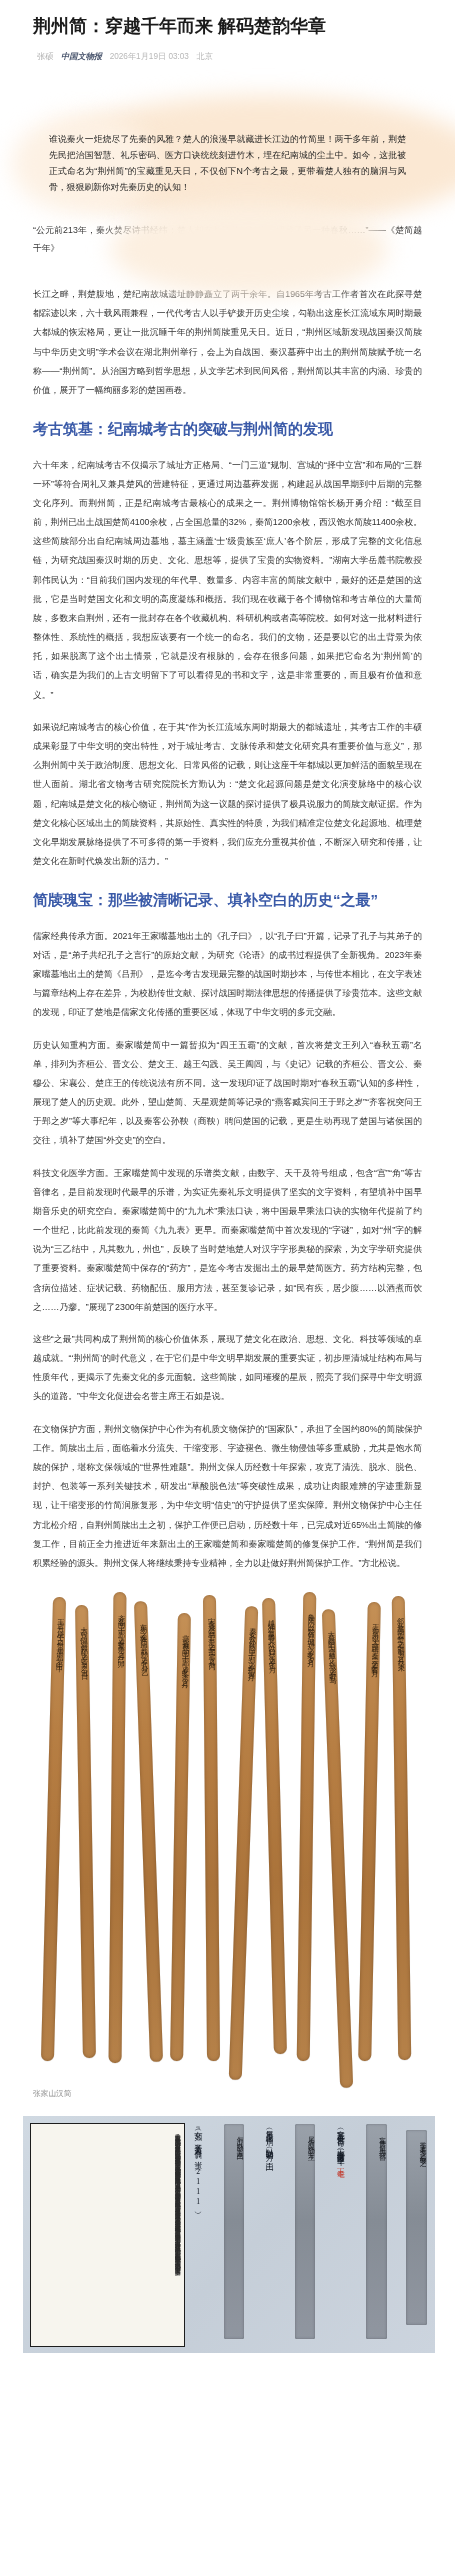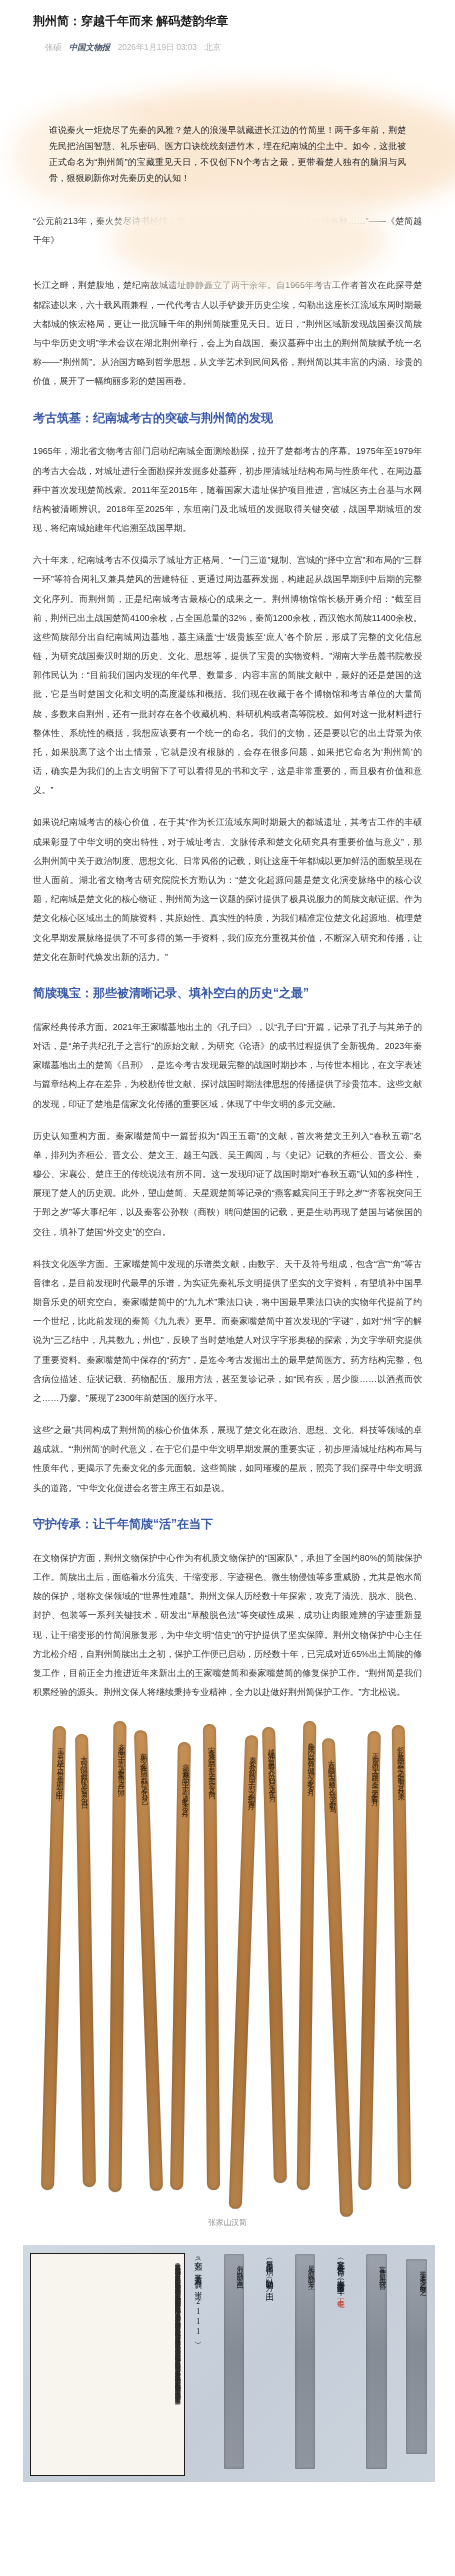--- a/index.html
+++ b/index.html
@@ -1,34 +1,34 @@
 <!DOCTYPE html>
 <html style="font-size:8.2px"><head>
 <meta charset="utf-8">
 <style>
   html,body{margin:0;padding:0;background:#fff;}
   body{font-family:"Liberation Sans","DejaVu Sans",sans-serif;color:#333;overflow-x:hidden;}
   .page{width:455px;min-height:3298px;margin:0 auto;position:relative;box-sizing:border-box;
         padding:13.4px 33px 15.5px;overflow:hidden;background:#fff;}
-  .title{font-size:12px;line-height:1.45;color:#1b1b1b;margin:0 0 11.3px;font-weight:700;}
-  .byline{font-size:8.2px;color:#b4b4b4;display:flex;gap:7.7px;align-items:center;margin:0 12px 69px;}
+  .title{font-size:18px;line-height:1.45;color:#1b1b1b;margin:0 0 11.3px;font-weight:700;}
+  .byline{font-size:8.2px;color:#b4b4b4;display:flex;gap:7.7px;align-items:center;margin:0 4px 69px;}
   .byline .author{color:#b0b0b0;}
   .byline .account{color:#4a566e;font-weight:700;font-style:italic;}
   .byline .date,.byline .loc{color:#b8b8b8;}
 
   .intro-wrap{position:relative;margin:0 0 2.1px;}
   .blob{position:absolute;border-radius:50%;filter:blur(11.3px);z-index:0;}
   .blob-a{left:10.3px;right:-62px;top:-36px;height:130px;background:#fbe8d3;}
   .blob-b{left:77px;width:278px;top:72px;height:93px;background:#fcefe0;}
   .blob-c{left:-20.6px;top:-15.5px;width:144px;height:98px;background:#fdf1e4;}
   .intro{position:relative;z-index:1;font-size:8.8px;line-height:1.82;text-align:justify;color:#1f1f1f;margin:16px;}
 
   .quote{font-size:8.8px;line-height:2.12;color:#333;margin:26px 0 27px;text-align:justify;}
   .para{font-size:8.8px;line-height:2.18;text-align:justify;color:#333;margin:0 0 13px;}
-  .sec{font-size:12px;color:#3a5aa8;font-weight:700;margin:17.5px 0 15.5px;line-height:1.5;}
+  .sec{font-size:15px;color:#3a5aa8;font-weight:700;margin:17.5px 0 15.5px;line-height:1.5;}
 
   figure{margin:0;padding:0;}
   .photo1{margin:15.5px 0 0;}
   .slips-stage{height:484px;display:flex;justify-content:space-between;align-items:flex-start;padding:3.1px 14.4px 0;}
   .slip{width:13px;border-radius:6.2px;box-sizing:border-box;overflow:hidden;flex:0 0 auto;
         background:linear-gradient(180deg,#c28c50 0%,#b57a3d 28%,#a76e33 62%,#b27c42 100%);
         box-shadow:inset 0 0 3.6px rgba(60,30,5,.4), 0 0.5px 1px rgba(0,0,0,.15);
         color:#241505;writing-mode:vertical-rl;text-orientation:upright;
         font-size:7.2px;letter-spacing:3.6px;padding-top:15.5px;opacity:.96;}
   .slip:nth-child(1){height:464px;margin-top:5.2px;transform:rotate(1.5deg);}
@@ -37,21 +37,21 @@
   .slip:nth-child(4){height:461px;margin-top:9.3px;transform:rotate(-2deg);}
   .slip:nth-child(5){height:448px;margin-top:21.6px;transform:rotate(1deg);}
   .slip:nth-child(6){height:466px;margin-top:3.1px;transform:rotate(-.5deg);}
   .slip:nth-child(7){height:474px;margin-top:14.4px;transform:rotate(2deg);}
   .slip:nth-child(8){height:456px;margin-top:6.2px;transform:rotate(-1.5deg);}
   .slip:nth-child(9){height:469px;margin-top:0;transform:rotate(.8deg);}
   .slip:nth-child(10){height:479px;margin-top:17.5px;transform:rotate(-2.2deg);}
   .slip:nth-child(11){height:459px;margin-top:10.3px;transform:rotate(1.2deg);}
   .slip:nth-child(12){height:464px;margin-top:4.1px;transform:rotate(-.8deg);}
 
-  .cap{text-align:center;color:#8e8e8e;font-size:7.7px;margin:13.4px 0 0;line-height:1.4;}
+  .cap{text-align:left;color:#8e8e8e;font-size:7.7px;margin:13.4px 0 0;line-height:1.4;}
 
   .photo2{margin:16.5px 0 0 -9.8px;width:412px;}
   .cmp{height:237px;background:linear-gradient(135deg,#d0d9e2 0%,#c5ced8 55%,#ccd4de 100%);
        display:flex;gap:6.2px;padding:7.2px 7.2px 6.2px;box-sizing:border-box;}
   .book{width:155px;display:flex;flex-direction:column;flex:0 0 auto;}
   .bookpage{flex:1;border:1.5px solid #1d1d1d;background:#f7f5ee;padding:4.1px 3.1px;overflow:hidden;
             writing-mode:vertical-rl;font-family:"Liberation Serif","DejaVu Serif",serif;
             font-size:5.7px;line-height:1.22;color:#2b2b2b;letter-spacing:0.5px;}
   .strips{flex:1;display:flex;justify-content:space-between;padding:1px 1px;gap:3.1px;}
   .ann{writing-mode:vertical-rl;text-orientation:upright;font-family:"Liberation Serif","DejaVu Serif",serif;
@@ -83,31 +83,29 @@
     <div class="blob blob-c"></div>
     <div class="blob blob-b"></div>
     <p class="intro">谁说秦火一炬烧尽了先秦的风雅？楚人的浪漫早就藏进长江边的竹简里！两千多年前，荆楚先民把治国智慧、礼乐密码、医方口诀统统刻进竹木，埋在纪南城的尘土中。如今，这批被正式命名为“荆州简”的宝藏重见天日，不仅创下N个考古之最，更带着楚人独有的脑洞与风骨，狠狠刷新你对先秦历史的认知！</p>
   </div>
 
   <p class="quote">“公元前213年，秦火焚尽诗书经纬；楚人却在长江的褶皱里，埋藏了另一种春秋……”——《楚简越千年》</p>
 
   <p class="para">长江之畔，荆楚腹地，楚纪南故城遗址静静矗立了两千余年。自1965年考古工作者首次在此探寻楚都踪迹以来，六十载风雨兼程，一代代考古人以手铲拨开历史尘埃，勾勒出这座长江流域东周时期最大都城的恢宏格局，更让一批沉睡千年的荆州简牍重见天日。近日，“荆州区域新发现战国秦汉简牍与中华历史文明”学术会议在湖北荆州举行，会上为自战国、秦汉墓葬中出土的荆州简牍赋予统一名称——“荆州简”。从治国方略到哲学思想，从文学艺术到民间风俗，荆州简以其丰富的内涵、珍贵的价值，展开了一幅绚丽多彩的楚国画卷。</p>
 
   <h2 class="sec">考古筑基：纪南城考古的突破与荆州简的发现</h2>
-  <p class="para">1965年，湖北省文物考古部门启动纪南城全面测绘勘探，拉开了楚都考古的序幕。1975年至1979年的考古大会战，对城址进行全面勘探并发掘多处墓葬，初步厘清城址结构布局与性质年代，在周边墓葬中首次发现楚简线索。2011年至2015年，随着国家大遗址保护项目推进，宫城区夯土台基与水网结构被清晰辨识。2018年至2025年，东垣南门及北城垣的发掘取得关键突破，战国早期城垣的发现，将纪南城始建年代追溯至战国早期。</p>
   <p class="para">六十年来，纪南城考古不仅揭示了城址方正格局、“一门三道”规制、宫城的“择中立宫”和布局的“三群一环”等符合周礼又兼具楚风的营建特征，更通过周边墓葬发掘，构建起从战国早期到中后期的完整文化序列。而荆州简，正是纪南城考古最核心的成果之一。荆州博物馆馆长杨开勇介绍：“截至目前，荆州已出土战国楚简4100余枚，占全国总量的32%，秦简1200余枚，西汉饱水简牍11400余枚。这些简牍部分出自纪南城周边墓地，墓主涵盖‘士’级贵族至‘庶人’各个阶层，形成了完整的文化信息链，为研究战国秦汉时期的历史、文化、思想等，提供了宝贵的实物资料。”湖南大学岳麓书院教授郭伟民认为：“目前我们国内发现的年代早、数量多、内容丰富的简牍文献中，最好的还是楚国的这批，它是当时楚国文化和文明的高度凝练和概括。我们现在收藏于各个博物馆和考古单位的大量简牍，多数来自荆州，还有一批封存在各个收藏机构、科研机构或者高等院校。如何对这一批材料进行整体性、系统性的概括，我想应该要有一个统一的命名。我们的文物，还是要以它的出土背景为依托，如果脱离了这个出土情景，它就是没有根脉的，会存在很多问题，如果把它命名为‘荆州简’的话，确实是为我们的上古文明留下了可以看得见的书和文字，这是非常重要的，而且极有价值和意义。”</p>
   <p class="para">如果说纪南城考古的核心价值，在于其“作为长江流域东周时期最大的都城遗址，其考古工作的丰硕成果彰显了中华文明的突出特性，对于城址考古、文脉传承和楚文化研究具有重要价值与意义”，那么荆州简中关于政治制度、思想文化、日常风俗的记载，则让这座千年都城以更加鲜活的面貌呈现在世人面前。湖北省文物考古研究院院长方勤认为：“楚文化起源问题是楚文化演变脉络中的核心议题，纪南城是楚文化的核心物证，荆州简为这一议题的探讨提供了极具说服力的简牍文献证据。作为楚文化核心区域出土的简牍资料，其原始性、真实性的特质，为我们精准定位楚文化起源地、梳理楚文化早期发展脉络提供了不可多得的第一手资料，我们应充分重视其价值，不断深入研究和传播，让楚文化在新时代焕发出新的活力。”</p>
 
   <h2 class="sec">简牍瑰宝：那些被清晰记录、填补空白的历史“之最”</h2>
   <p class="para">儒家经典传承方面。2021年王家嘴墓地出土的《孔子曰》，以“孔子曰”开篇，记录了孔子与其弟子的对话，是“弟子共纪孔子之言行”的原始文献，为研究《论语》的成书过程提供了全新视角。2023年秦家嘴墓地出土的楚简《吕刑》，是迄今考古发现最完整的战国时期抄本，与传世本相比，在文字表述与篇章结构上存在差异，为校勘传世文献、探讨战国时期法律思想的传播提供了珍贵范本。这些文献的发现，印证了楚地是儒家文化传播的重要区域，体现了中华文明的多元交融。</p>
   <p class="para">历史认知重构方面。秦家嘴楚简中一篇暂拟为“四王五霸”的文献，首次将楚文王列入“春秋五霸”名单，排列为齐桓公、晋文公、楚文王、越王勾践、吴王阖闾，与《史记》记载的齐桓公、晋文公、秦穆公、宋襄公、楚庄王的传统说法有所不同。这一发现印证了战国时期对“春秋五霸”认知的多样性，展现了楚人的历史观。此外，望山楚简、天星观楚简等记录的“燕客臧宾问王于郢之岁”“齐客祝突问王于郢之岁”等大事纪年，以及秦客公孙鞅（商鞅）聘问楚国的记载，更是生动再现了楚国与诸侯国的交往，填补了楚国“外交史”的空白。</p>
   <p class="para">科技文化医学方面。王家嘴楚简中发现的乐谱类文献，由数字、天干及符号组成，包含“宫”“角”等古音律名，是目前发现时代最早的乐谱，为实证先秦礼乐文明提供了坚实的文字资料，有望填补中国早期音乐史的研究空白。秦家嘴楚简中的“九九术”乘法口诀，将中国最早乘法口诀的实物年代提前了约一个世纪，比此前发现的秦简《九九表》更早。而秦家嘴楚简中首次发现的“字谜”，如对“州”字的解说为“三乙结中，凡其数九，州也”，反映了当时楚地楚人对汉字字形奥秘的探索，为文字学研究提供了重要资料。秦家嘴楚简中保存的“药方”，是迄今考古发掘出土的最早楚简医方。药方结构完整，包含病位描述、症状记载、药物配伍、服用方法，甚至复诊记录，如“民有疾，居少腹……以酒煮而饮之……乃瘳。”展现了2300年前楚国的医疗水平。</p>
   <p class="para">这些“之最”共同构成了荆州简的核心价值体系，展现了楚文化在政治、思想、文化、科技等领域的卓越成就。“‘荆州简’的时代意义，在于它们是中华文明早期发展的重要实证，初步厘清城址结构布局与性质年代，更揭示了先秦文化的多元面貌。这些简牍，如同璀璨的星辰，照亮了我们探寻中华文明源头的道路。”中华文化促进会名誉主席王石如是说。</p>
 
-  <h2 class="sec">守护传承：让千年简牍“活”在当下</h2>
   <p class="para">在文物保护方面，荆州文物保护中心作为有机质文物保护的“国家队”，承担了全国约80%的简牍保护工作。简牍出土后，面临着水分流失、干缩变形、字迹褪色、微生物侵蚀等多重威胁，尤其是饱水简牍的保护，堪称文保领域的“世界性难题”。荆州文保人历经数十年探索，攻克了清洗、脱水、脱色、封护、包装等一系列关键技术，研发出“草酸脱色法”等突破性成果，成功让肉眼难辨的字迹重新显现，让干缩变形的竹简润胀复形，为中华文明“信史”的守护提供了坚实保障。荆州文物保护中心主任方北松介绍，自荆州简牍出土之初，保护工作便已启动，历经数十年，已完成对近65%出土简牍的修复工作，目前正全力推进近年来新出土的王家嘴楚简和秦家嘴楚简的修复保护工作。“荆州简是我们积累经验的源头。荆州文保人将继续秉持专业精神，全力以赴做好荆州简保护工作。”方北松说。</p>
 
   <figure class="photo1">
     <div class="slips-stage">
       <div class="slip"><span>王正月庚午之日王居于郢岁中甲</span></div>
       <div class="slip"><span>大司马悼滑救郙之岁亨月乙丑日</span></div>
       <div class="slip"><span>齐客问王于郢之岁夏柰之月己卯</span></div>
       <div class="slip"><span>东周之客许问于栽郢之岁八月乙</span></div>
       <div class="slip"><span>燕客臧嘉问王于郢之岁冬柰之月</span></div>
       <div class="slip"><span>宋客盛公聘于楚之岁屈柰之月丙</span></div>

